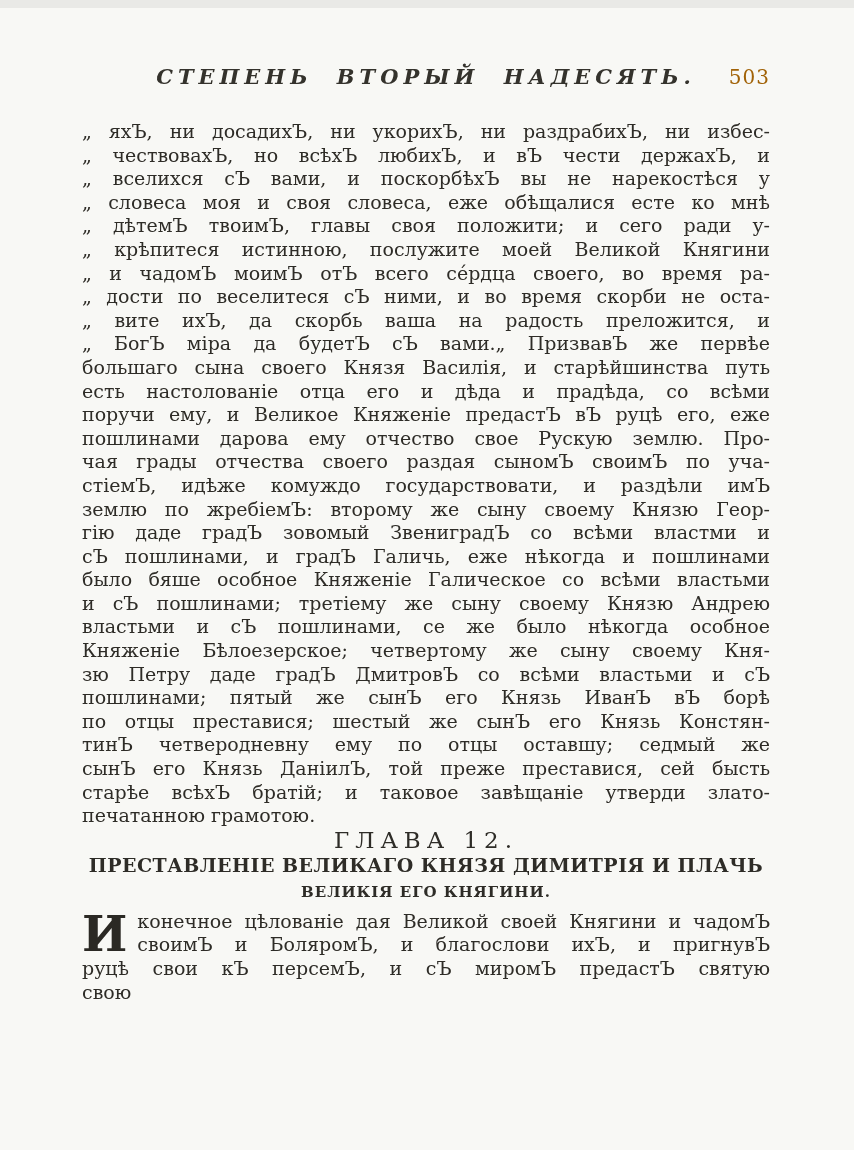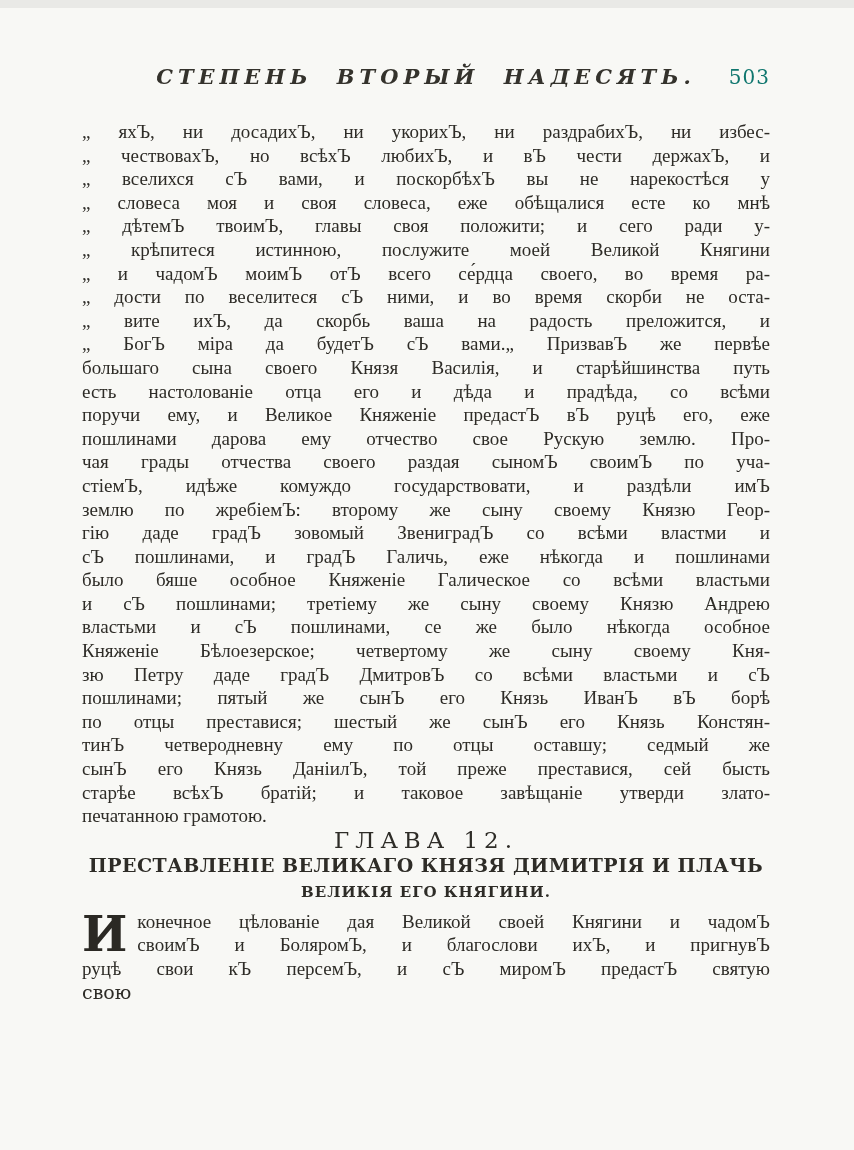--- a/index.html
+++ b/index.html
@@ -35,31 +35,30 @@
     word-spacing: 12px;
     color: #34322c;
   }
   .page-number {
     position: absolute;
     right: 0;
     top: 1px;
     font-size: 20px;
     letter-spacing: 1px;
     font-style: normal;
-    color: #0f766e;
+    color: #a16207;
   }
   
   .text-block {
     font-size: 19px;
     line-height: 23.6px;
   }
   .line {
     white-space: nowrap;
     overflow: visible;
-    font-family: Liberation Serif, serif;
   }
   .para-lines .line,
   .opening-lines .line {
     white-space: normal;
     text-align: justify;
     text-align-last: justify;
     -moz-text-align-last: justify;
   }
   .last-line {
     text-align: left;

